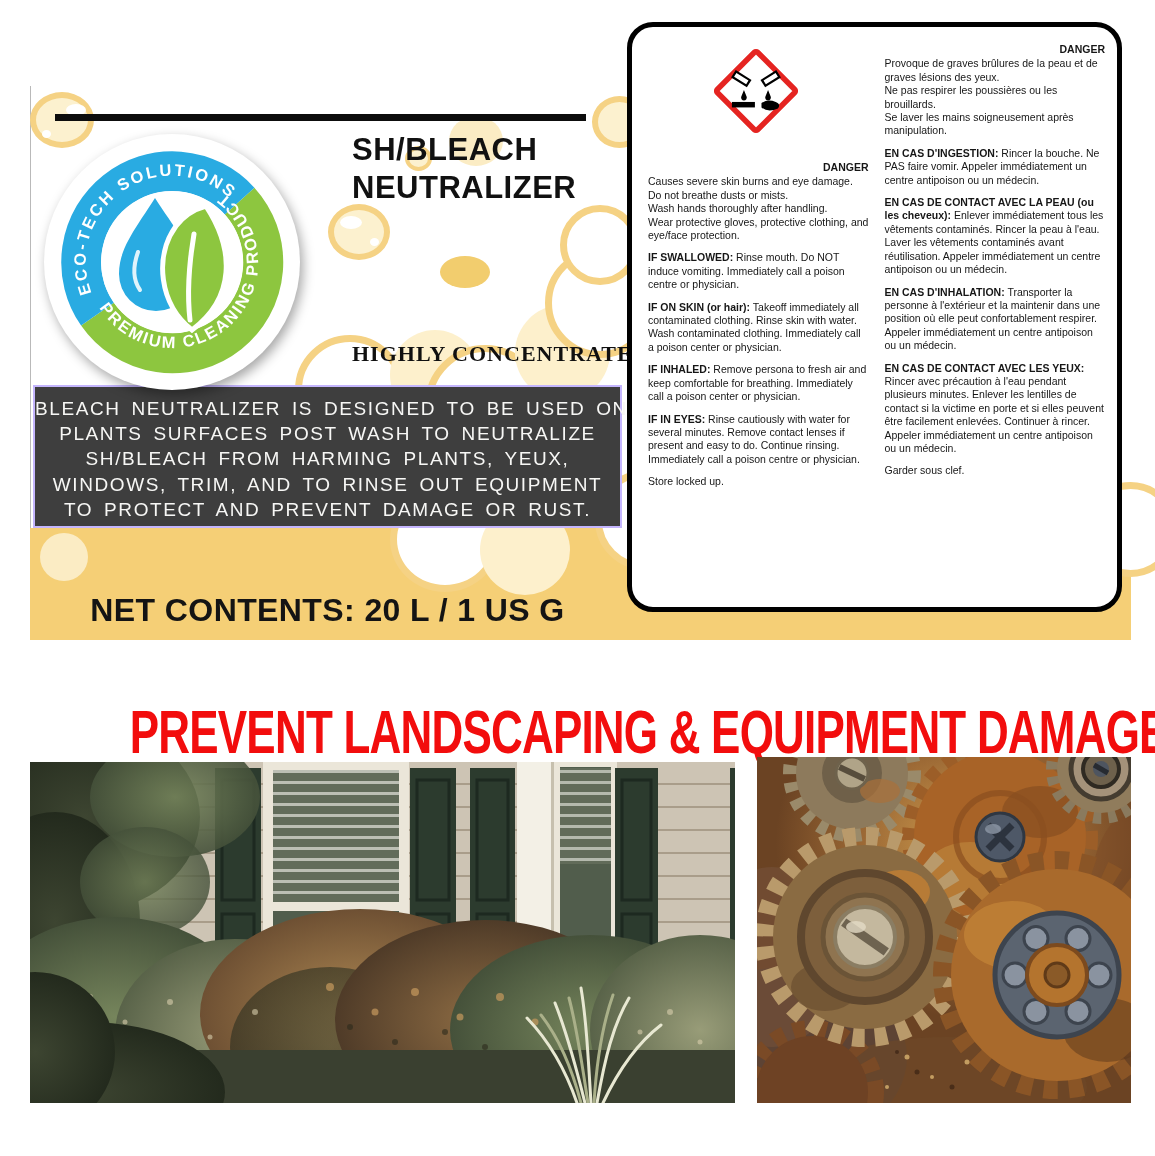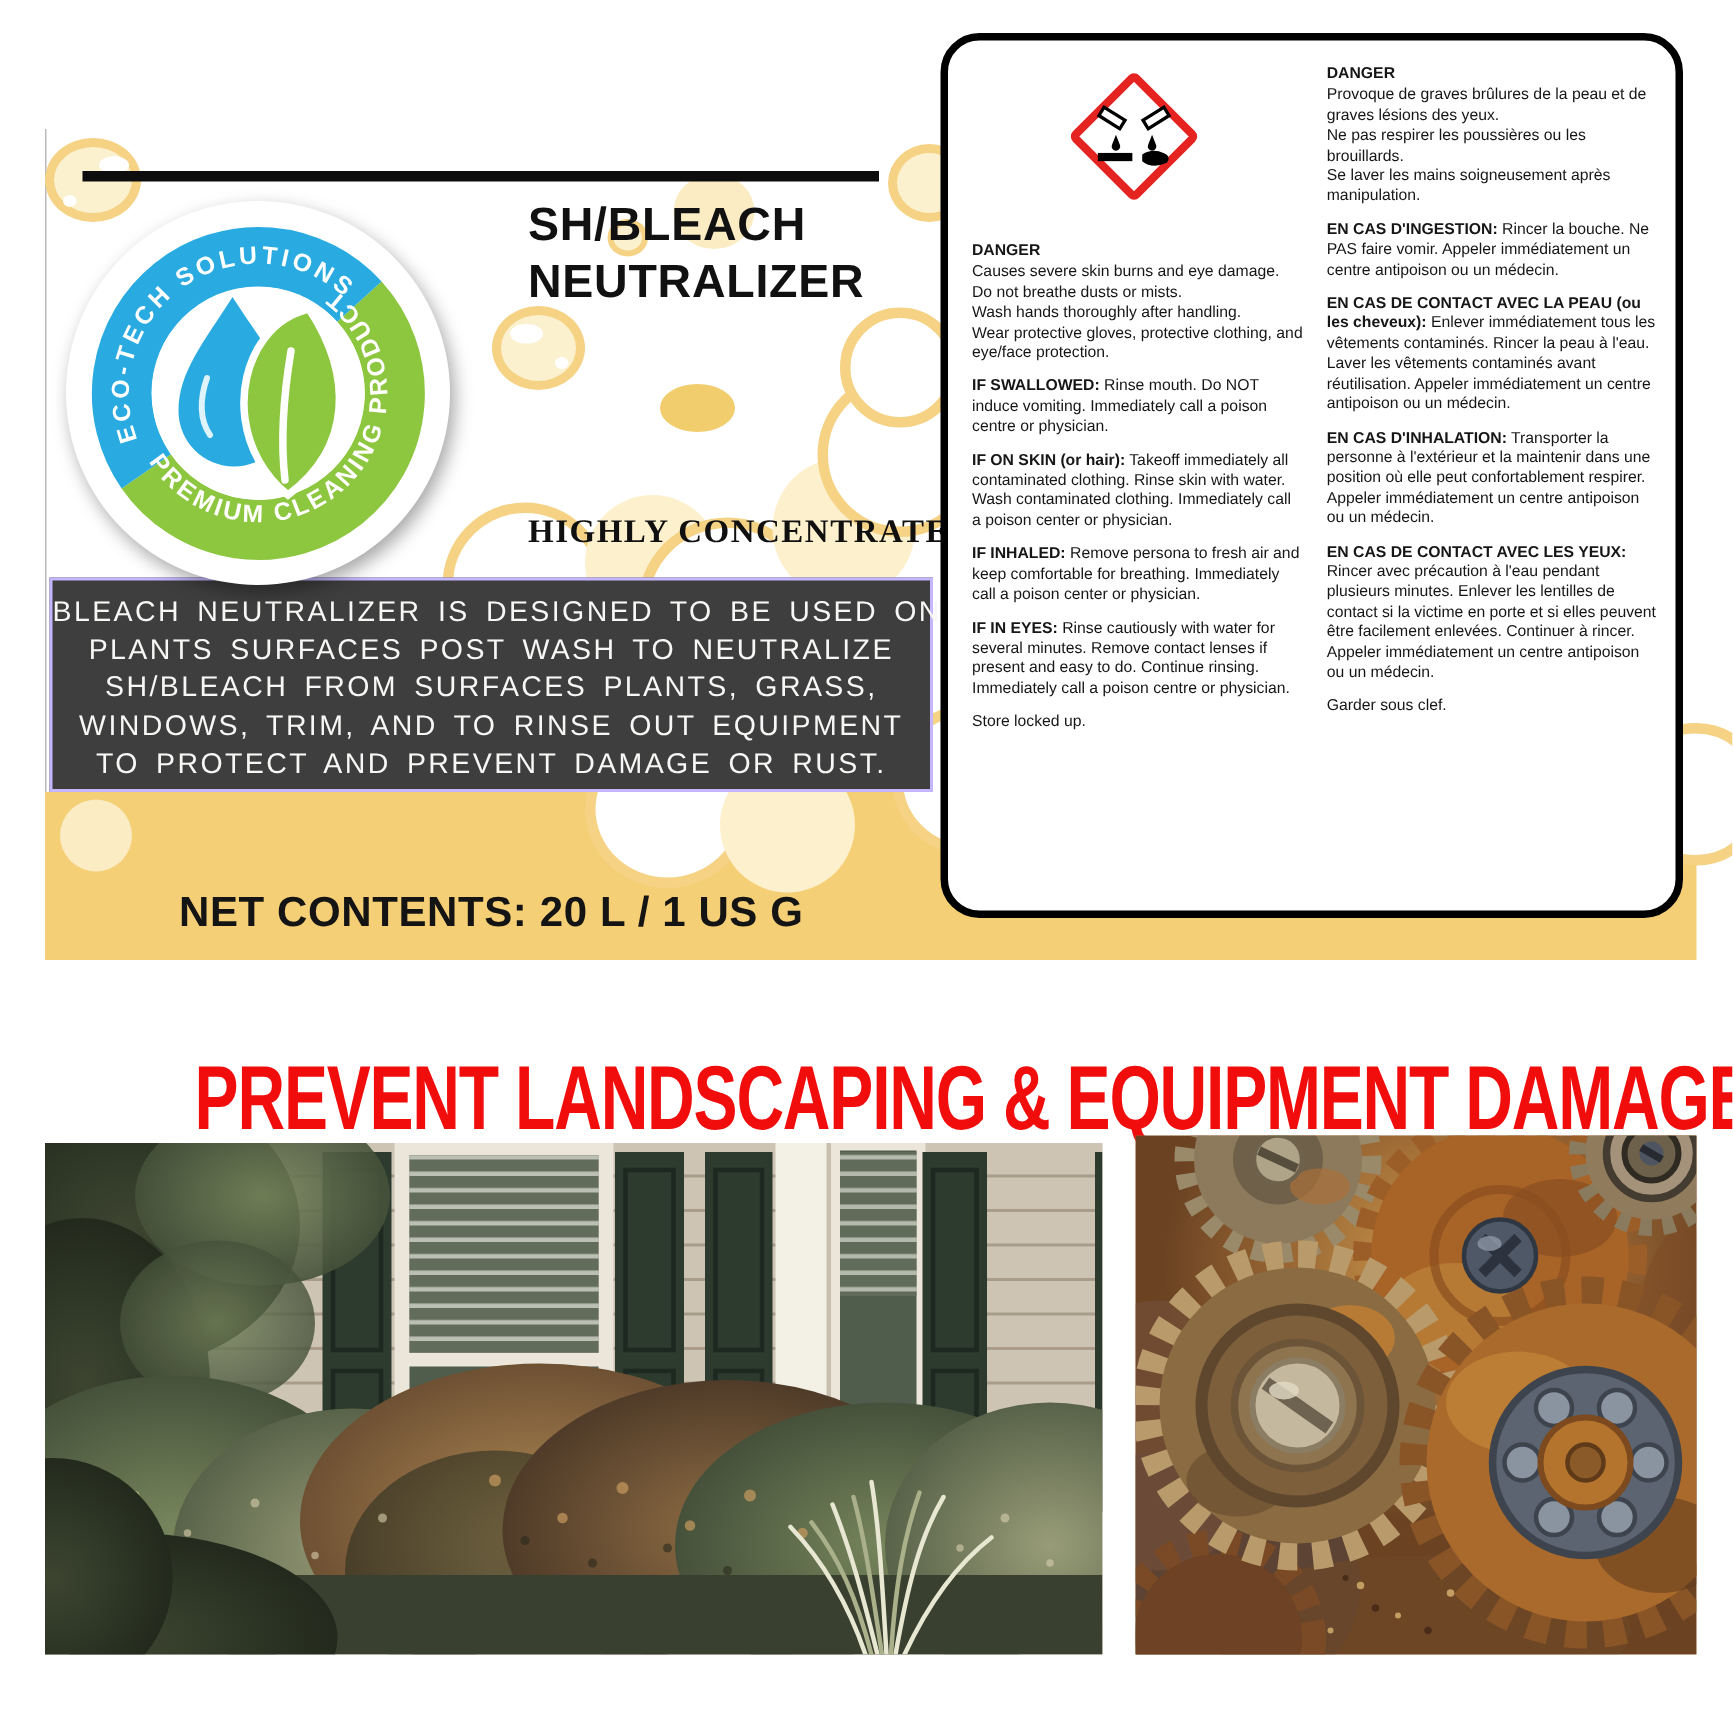--- a/index.html
+++ b/index.html
@@ -11,21 +11,21 @@
   .edge-line{left:30px;top:86px;width:1px;height:554px;background:#b9b9b9;}
   .product-title{left:33px;top:30px;width:560px;text-align:center;font-size:58px;font-weight:700;
                  color:#0d0d0d;letter-spacing:1px;white-space:nowrap;}
   .title-rule{left:55px;top:114px;width:531px;height:7px;background:#0d0d0d;}
   .product-type{left:352px;top:131px;width:250px;text-align:left;font-weight:700;color:#111;
                 font-size:31px;line-height:38px;letter-spacing:.5px;}
   .tagline{left:352px;top:341px;width:262px;text-align:right;font-family:"Liberation Serif",serif;
            font-weight:700;font-size:22px;letter-spacing:1px;color:#101010;white-space:nowrap;}
 
   .band{left:30px;top:528px;width:1101px;height:112px;background:#f5cf76;}
-  .net-contents{left:33px;top:592px;width:589px;text-align:center;font-size:28px;font-weight:700;
+  .net-contents{left:33px;top:592px;width:589px;text-align:center;font-size:32px;font-weight:700;
                 color:#141414;letter-spacing:.4px;}
 
   .desc-panel{left:33px;top:385px;width:589px;height:143px;background:#3e3e3e;border:2px solid #c4b5fd;
               box-sizing:border-box;text-align:center;padding-top:9px;}
   .desc-panel div{color:#f7f7f5;font-size:19px;line-height:25.2px;letter-spacing:1.6px;
                   word-spacing:4px;font-weight:400;white-space:nowrap;}
 
   
   .bub-ring{border:6px solid #f5d284;background:#fcf1cf;border-radius:50%;box-sizing:border-box;}
   .bub-hl{position:absolute;background:#fff;border-radius:50%;}
@@ -38,21 +38,21 @@
   .badge text{font-family:"Liberation Sans",sans-serif;font-weight:700;}
 
   
   .safety{left:627px;top:22px;width:495px;height:590px;background:#fff;border:5px solid #000;
           border-radius:26px;box-sizing:border-box;padding:16px 12px 10px 16px;overflow:hidden;}
   .cols{display:flex;gap:16px;}
   .col{width:221px;color:#161616;font-size:10.5px;line-height:13.4px;}
   .col p{margin:0 0 0 0;}
   .col .sec{margin-bottom:9px;}
   .col b{font-weight:700;}
-  .sig{font-weight:700;margin-bottom:1px;}
+  .sig{font-weight:700;margin-bottom:1px;text-align:right;}
   .ghs-wrap{height:100px;margin:2px 0 16px 62px;}
   .blocklead{display:block;}
   .storage{margin-top:12px;}
 
   
   .headline{left:0;top:700px;width:1155px;text-align:center;color:#f20d0d;font-weight:700;
             font-size:55px;letter-spacing:-1px;white-space:nowrap;}
   .headline span{display:inline-block;transform:scaleX(.8) scaleY(1.1);transform-origin:center;}
   .photo{overflow:hidden;}
   .photo-left{left:30px;top:762px;width:705px;height:341px;background:#cdc4b4;}
@@ -96,21 +96,21 @@
 
   <div class="abs product-type">
     <div>SH/BLEACH</div>
     <div>NEUTRALIZER</div>
   </div>
   <div class="abs tagline">HIGHLY CONCENTRATED</div>
 
   <div class="abs desc-panel">
     <div>BLEACH NEUTRALIZER IS DESIGNED TO BE USED ON</div>
     <div>PLANTS SURFACES POST WASH TO NEUTRALIZE</div>
-    <div>SH/BLEACH FROM SURFACES PLANTS, GRASS,</div>
+    <div>SH/BLEACH FROM HARMING PLANTS, YEUX,</div>
     <div>WINDOWS, TRIM, AND TO RINSE OUT EQUIPMENT</div>
     <div>TO PROTECT AND PREVENT DAMAGE OR RUST.</div>
   </div>
 
   <div class="abs net-contents">NET CONTENTS: 20 L / 1 US G</div>
 
   <svg class="abs badge" viewBox="0 0 260 260">
     <circle cx="130" cy="130" r="128" fill="#ffffff"></circle>
     <path d="M197.6,69.1 A91,91 0 1 1 55.5,182.2" fill="none" stroke="#8dc63f" stroke-width="40"></path>
     <path d="M55.5,182.2 A91,91 0 0 1 197.6,69.1" fill="none" stroke="#29abe2" stroke-width="40"></path>

